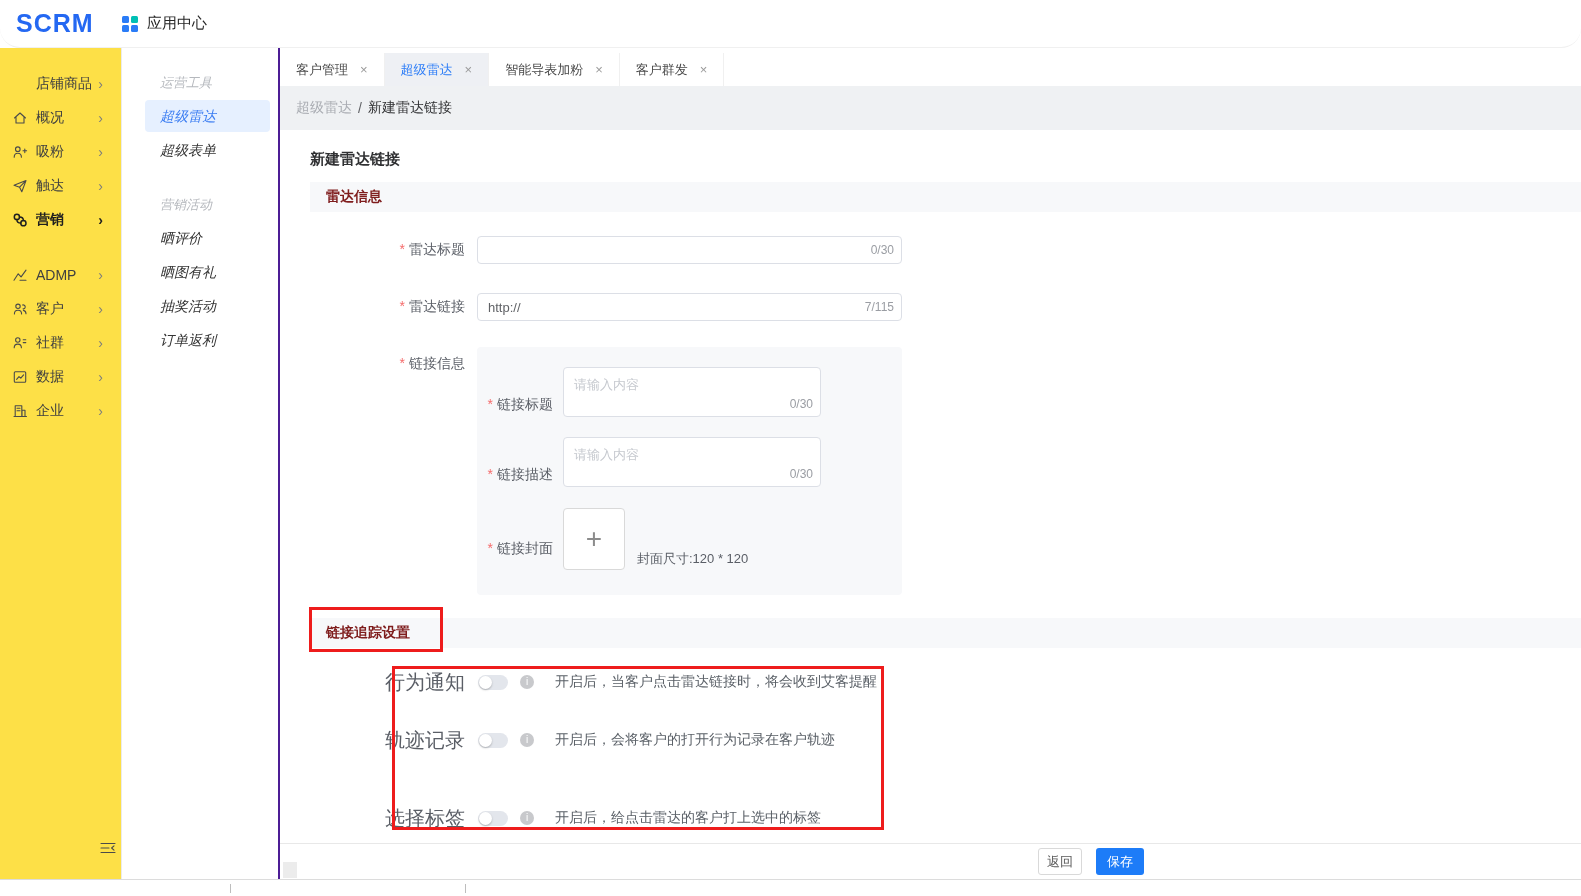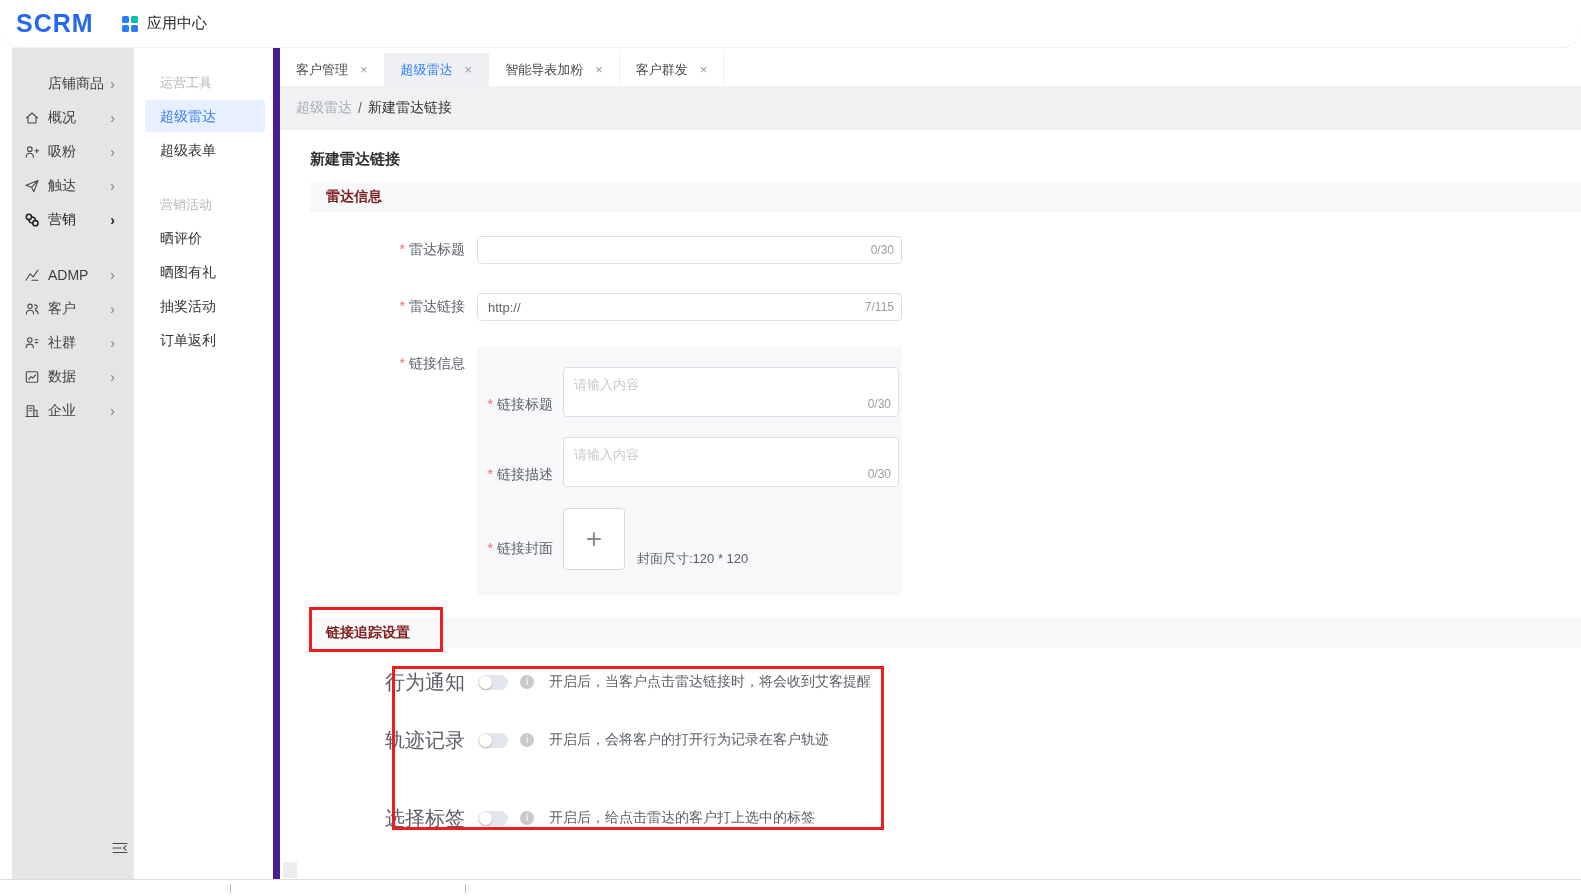--- a/index.html
+++ b/index.html
@@ -10,34 +10,34 @@
   
   .topbar { position:absolute; left:0; top:0; width:1581px; height:48px; background:#fff;
     border-bottom:1px solid #f0f0f0; display:flex; align-items:center;border-radius:20px; }
   .logo { margin-left:16px; width:92px; font-size:25px; font-weight:800; color:#2468f2; letter-spacing:1px; }
   .grid-icon { margin-left:14px; display:grid; grid-template-columns:7px 7px; grid-template-rows:7px 7px; gap:2px; }
   .grid-icon i { display:block; border-radius:1.5px; background:#2a7cf7; }
   .grid-icon i.teal { background:#00c0b5; }
   .appcenter { margin-left:9px; font-size:15px; color:#262626; }
 
   
-  .sidebar1 { position:absolute; left:12px; top:48px; width:122px; height:831px; background:#e5e5e5;
+  .sidebar1 { position:absolute; left:0; top:48px; width:122px; height:831px; background:#fde047;
     border-right:1px solid #ebebeb; padding-top:19px; }
   .s1-item { height:34px; display:flex; align-items:center; padding:0 18px 0 12px; cursor:pointer; }
   .s1-icon { width:16px; height:16px; margin-right:8px; flex:none; }
   .s1-label { flex:1; font-size:14px; color:#404040; }
   .s1-chevron { font-size:14px; color:#7d7d7d; }
-  .s1-item.active .s1-label { font-weight:normal; color:#1f1f1f; }
+  .s1-item.active .s1-label { font-weight:bold; color:#1f1f1f; }
   .s1-item.active .s1-chevron { font-weight:bold; color:#1f1f1f; }
   .s1-gap { height:21px; }
   .collapse-btn { position:absolute; left:99px; top:792px; width:18px; height:16px; cursor:pointer; }
 
   
   .sidebar2 { position:absolute; left:137px; top:48px; width:143px; height:831px; background:#fff;
-    border-right:7px solid #4c1d95; padding-top:26px; }
+    border-right:2px solid #4c1d95; padding-top:26px;font-style:italic; }
   .s2-label { margin:0 0 8px 23px; font-size:13px; color:#b5b8bd; }
   .s2-item { height:32px; line-height:32px; margin:2px 8px; padding-left:15px; font-size:14px;
     color:#333; border-radius:4px; cursor:pointer; }
   .s2-item.active { background:#e6f0ff; color:#3a7cf2; }
   .s2-gap { height:28px; }
 
   
   .main { position:absolute; left:280px; top:48px; width:1301px; height:848px; background:#fff; }
 
   .tabbar { position:absolute; left:0; top:0; width:1301px; height:38px; background:#fff;
@@ -68,41 +68,41 @@
     font-size:13px; color:#606266; background:#fff; outline:none;
     font-family:"Liberation Sans","DejaVu Sans",sans-serif; }
   .counter { position:absolute; right:8px; top:50%; transform:translateY(-50%); font-size:12px; color:#9a9da3; }
 
   .linkinfo-box { position:absolute; left:197px; top:299px; width:425px; height:248px;
     background:#f7f8fa; border-radius:4px; }
   .linkinfo-label { position:absolute; left:0; top:307px; width:185px; text-align:right;
     font-size:14px; color:#5a5e66; }
   .inner-row { position:absolute; left:0; display:flex; align-items:center; }
   .inner-label { width:76px; text-align:right; font-size:14px; color:#5a5e66; flex:none;margin-top:25px; }
-  .ta-wrap { position:relative; width:336px; height:50px; margin-left:10px; }
+  .ta-wrap { position:relative; width:258px; height:50px; margin-left:10px; }
   .ta { width:100%; height:100%; border:1px solid #dcdfe6; border-radius:4px; padding:8px 46px 8px 10px;
     font-size:13px; color:#606266; background:#fff; resize:none; outline:none;
     font-family:"Liberation Sans","DejaVu Sans",sans-serif; }
   .ta::placeholder { color:#c6c9cf; }
   .ta-counter { position:absolute; right:8px; bottom:6px; font-size:12px; color:#9a9da3; }
   .upload-box { position:absolute; left:86px; top:161px; width:62px; height:62px; background:#fff;
     border:1px solid #d9d9d9; border-radius:4px; display:flex; align-items:center; justify-content:center;
     cursor:pointer; }
   .upload-plus { font-size:28px; font-weight:200; color:#8c8c8c; line-height:1; }
   .cover-hint { position:absolute; left:160px; top:203px; font-size:13px; color:#5a5e66; }
 
   .toggle-row { position:absolute; left:0; height:28px; display:flex; align-items:center; }
   .toggle-label { width:185px; text-align:right; font-size:20px; color:#5a5e66; flex:none; }
   .switch { position:relative; width:30px; height:15px; border-radius:8px; background:#e3e6ec;
     margin-left:13px; flex:none; cursor:pointer; }
   .knob { position:absolute; left:1px; top:1px; width:13px; height:13px; border-radius:50%;
     background:#fff; box-shadow:0 1px 2px rgba(0,0,0,.25); }
   .info { width:14px; height:14px; border-radius:50%; background:#c8c9cc; color:#fff; font-size:10px;
     line-height:14px; text-align:center; margin-left:12px; flex:none; font-style:normal; }
-  .toggle-desc { margin-left:15px; font-size:14px; color:#595f66; }
+  .toggle-desc { margin-left:21px; font-size:14px; color:#595f66; }
 
   .anno { position:absolute; border:3px solid #ee1c1c; pointer-events:none; z-index:5; }
   .anno1 { left:29px; top:559px; width:134px; height:45px; }
   .anno2 { left:112px; top:618px; width:492px; height:164px; }
 
   .footer { position:absolute; left:0; top:795px; width:1301px; height:35px; background:#fff;
     border-top:1px solid #e8e8e8; }
   .btn-back { position:absolute; left:758px; top:4px; width:44px; height:27px; background:#fff;
     border:1px solid #d9d9d9; border-radius:3px; font-size:13px; color:#595959; cursor:pointer;
     font-family:"Liberation Sans","DejaVu Sans",sans-serif; }
@@ -347,20 +347,24 @@
       <div class="switch">
           <span class="knob"></span>
         </div>
       <i class="info">i</i>
       <div class="toggle-desc">开启后，给点击雷达的客户打上选中的标签</div>
     </div>
 
     <div class="anno anno1"></div>
     <div class="anno anno2"></div>
 
+    <div class="footer">
+      <button class="btn-back">返回</button>
+      <button class="btn-save">保存</button>
+    </div>
 
   </div>
 
   <div class="scroll-thumb"></div>
   <div class="bottom-edge"></div>
   <div class="tick tick1"></div>
   <div class="tick tick2"></div>
 
 </div>
 

